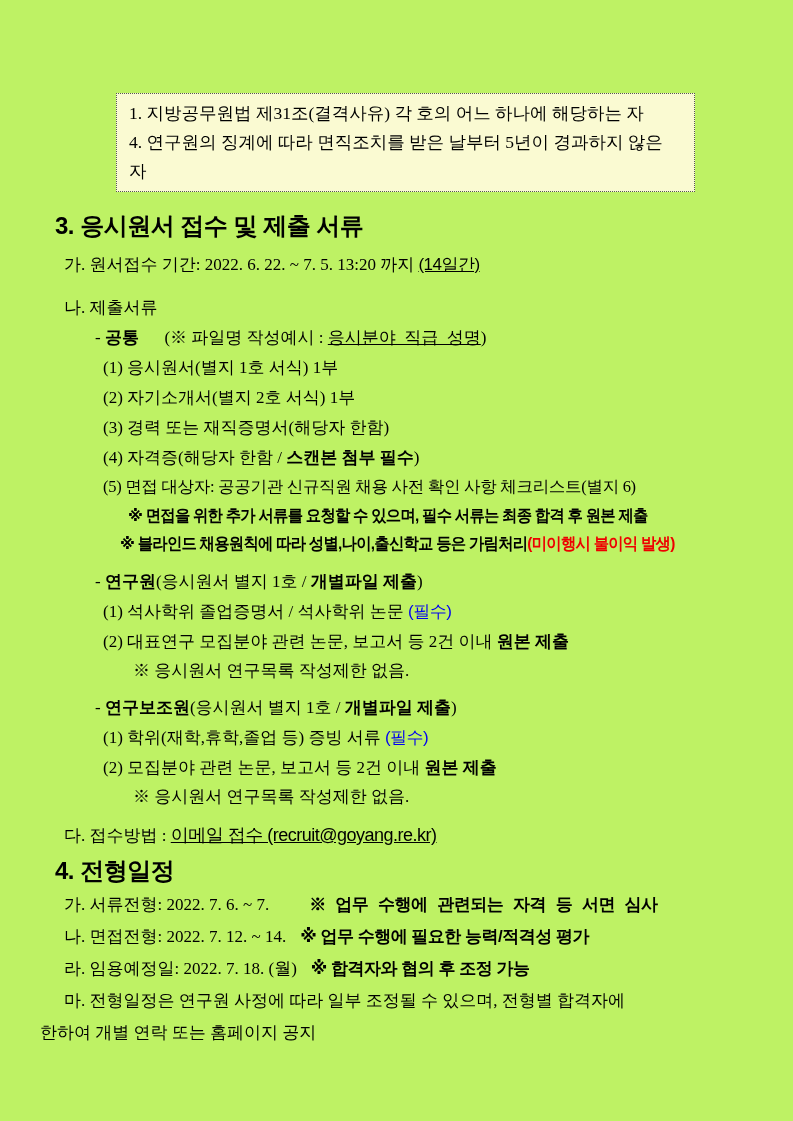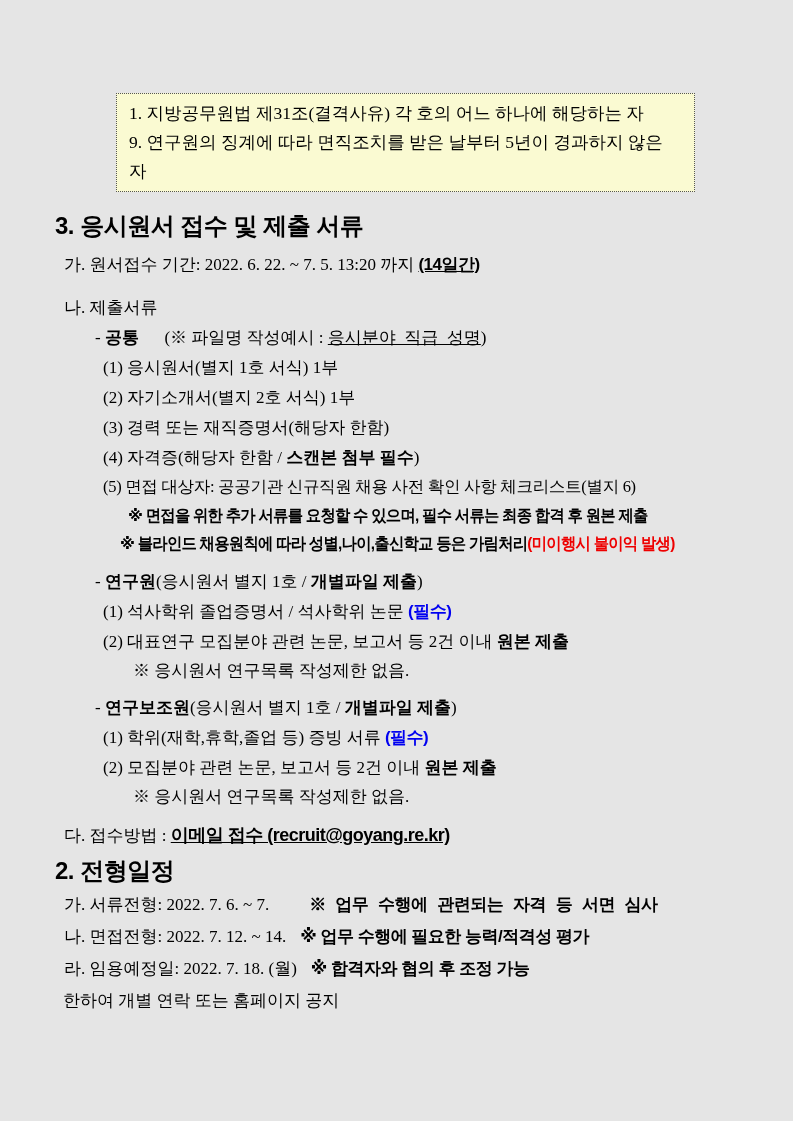--- a/index.html
+++ b/index.html
@@ -1,18 +1,18 @@
 <!DOCTYPE html>
 <html><head>
 <meta charset="utf-8">
 <style>
   * { margin:0; padding:0; box-sizing:border-box; }
   html,body { background:#ffffff; }
   .page {
-    position:relative; width:793px; height:1121px; background:#e5e5e5;
+    position:relative; width:793px; height:1121px; background:#bef264;
     font-family:"Liberation Serif","DejaVu Serif",serif;
     font-size:17px; color:#000000; overflow:hidden;
   }
   .notice-box {
     margin:93px 0 0 116px; width:579px;
     background:#fafad2; border:1px dotted #555;
     padding:5px 12px; line-height:29px; font-size:17.5px;
   }
   .h-title {
     font-family:"Liberation Sans","DejaVu Sans",sans-serif;
@@ -28,21 +28,21 @@
   .lv-note { margin-left:128px; height:28px; line-height:28px; }
   .lv-subnote { margin-left:133px; height:28px; line-height:28px; }
   .gap-na   { margin-top:13px; }
   .gap-grp  { margin-top:10px; }
   .gap-grp2 { margin-top:8px; }
   .line-da  { margin-top:8px; height:32px; line-height:32px; }
   .s4-line  { margin-left:64px; height:32px; line-height:32px; }
   .s4-first { margin-top:4px; }
   .b-gothic {
     font-family:"Liberation Sans","DejaVu Sans",sans-serif;
-    font-weight:bold; letter-spacing:-0.5px;
+    font-weight:normal; letter-spacing:-0.5px;
   }
   .b-serif { font-weight:bold; }
   .u { text-decoration:underline; }
   .req-blue { color:#0000f0; }
   .warn-red { color:#ee0000; }
   .condensed { display:inline-block; transform:scaleX(.93); transform-origin:0 50%; white-space:nowrap; }
   .note-bold {
     font-family:"Liberation Sans","DejaVu Sans",sans-serif;
     font-weight:bold; letter-spacing:-0.8px; font-size:16.5px;
   }
@@ -52,21 +52,21 @@
   }
   .i5-line { height:28px; line-height:28px; font-size:16.5px; letter-spacing:-0.3px; }
 </style>
 </head>
 <body>
 
 <div class="page">
 
   <div class="notice-box">
     <div>1. 지방공무원법 제31조(결격사유) 각 호의 어느 하나에 해당하는 자</div>
-    <div>9. 연구원의 징계에 따라 면직조치를 받은 날부터 5년이 경과하지 않은 자</div>
+    <div>4. 연구원의 징계에 따라 면직조치를 받은 날부터 5년이 경과하지 않은 자</div>
   </div>
 
   <div class="h-title h3-title">3. 응시원서 접수 및 제출 서류</div>
 
   <div class="line lv-ga" style="margin-top:11px;">
     <span>가. 원서접수 기간: 2022. 6. 22. ~ 7. 5. 13:20 까지 </span><span class="b-gothic u">(14일간)</span>
   </div>
 
   <div class="line lv-ga gap-na">나. 제출서류</div>
 
@@ -108,26 +108,27 @@
   </div>
   <div class="line lv-num">
     <span>(2) 모집분야 관련 논문, 보고서 등 2건 이내 </span><span class="b-serif">원본 제출</span>
   </div>
   <div class="lv-subnote">※ 응시원서 연구목록 작성제한 없음.</div>
 
   <div class="line-da lv-ga">
     <span>다. 접수방법 : </span><span class="b-gothic u" style="font-size:18px;">이메일 접수 (recruit@goyang.re.kr)</span>
   </div>
 
-  <div class="h-title h4-title">2. 전형일정</div>
+  <div class="h-title h4-title">4. 전형일정</div>
 
   <div class="s4-line s4-first">
     <span>가. 서류전형: 2022. 7. 6. ~ 7.</span><span class="s4-note" style="margin-left:40px;font-family:Liberation Mono, monospace;">※ 업무 수행에 관련되는 자격 등 서면 심사</span>
   </div>
   <div class="s4-line">
     <span>나. 면접전형: 2022. 7. 12. ~ 14.</span><span class="s4-note">※ 업무 수행에 필요한 능력/적격성 평가</span>
   </div>
   <div class="s4-line">
     <span>라. 임용예정일: 2022. 7. 18. (월)</span><span class="s4-note">※ 합격자와 협의 후 조정 가능</span>
   </div>
-  <div class="s4-line" style="margin-left:63px;">한하여 개별 연락 또는 홈페이지 공지</div>
+  <div class="s4-line">마. 전형일정은 연구원 사정에 따라 일부 조정될 수 있으며, 전형별 합격자에</div>
+  <div class="s4-line" style="margin-left:40px;">한하여 개별 연락 또는 홈페이지 공지</div>
 
 </div>
 
 </body></html>

